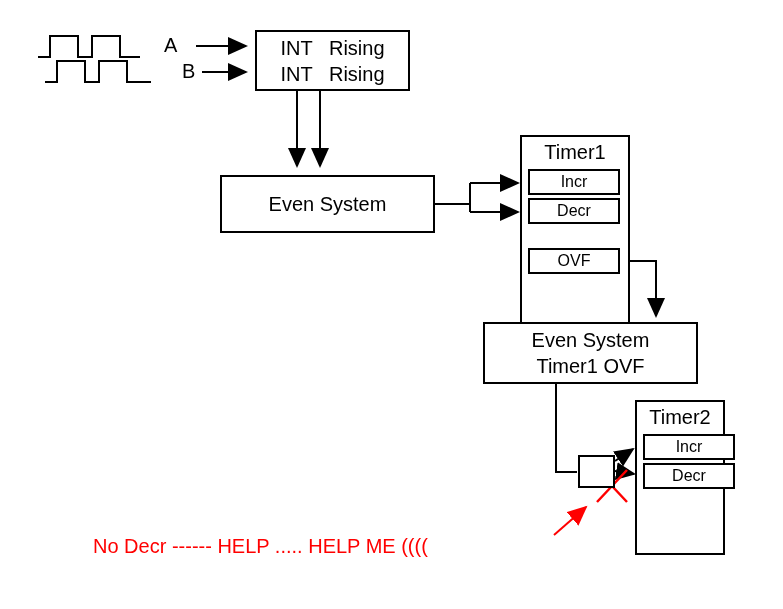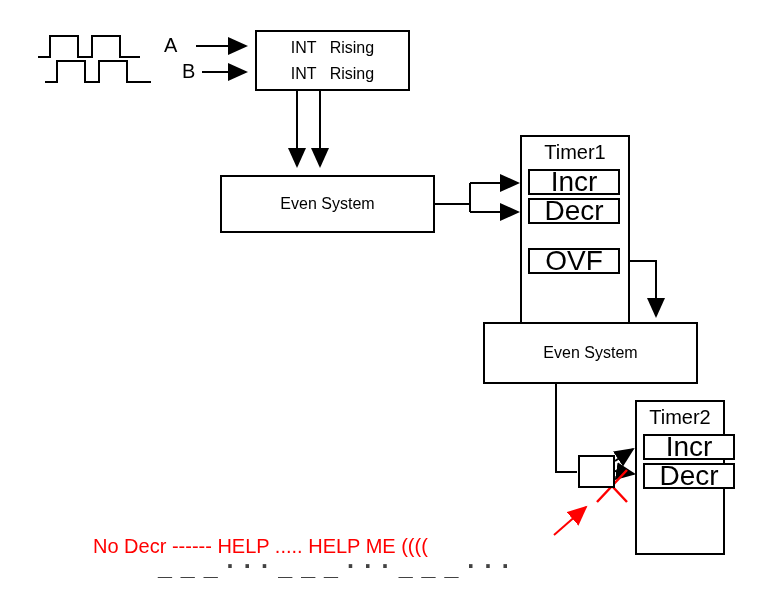--- a/index.html
+++ b/index.html
@@ -14,21 +14,21 @@
   }
   .box {
     position: absolute;
     border: 2px solid #000000;
     background: #ffffff;
     box-sizing: border-box;
     display: flex;
     flex-direction: column;
     justify-content: center;
     align-items: center;
-    font-size: 16px;
+    font-size: 20px;
     line-height: 26px;
     text-align: center;
   }
   .box .ln { white-space: pre; }
   .outer-timer {
     position: absolute;
     border: 2px solid #000000;
     background: #ffffff;
     box-sizing: border-box;
   }
@@ -40,21 +40,21 @@
   .inner-box {
     position: absolute;
     left: 6px;
     width: 92px;
     height: 26px;
     border: 2px solid #000000;
     box-sizing: border-box;
     display: flex;
     align-items: center;
     justify-content: center;
-    font-size: 28px;
+    font-size: 16px;
     background: #ffffff;
   }
   .sig-label {
     position: absolute;
     font-size: 20px;
   }
   #error-text {
     position: absolute;
     left: 93px;
     top: 527px;
@@ -128,27 +128,27 @@
 
   <div class="outer-timer" style="left:520px; top:135px; width:110px; height:192px;">
     <div class="ttl">Timer1</div>
     <div class="inner-box" style="top:32px;">Incr</div>
     <div class="inner-box" style="top:61px;">Decr</div>
     <div class="inner-box" style="top:111px;text-align:right;">OVF</div>
   </div>
 
   <div class="box" style="left:483px; top:322px; width:215px; height:62px;">
     <div class="ln">Even System</div>
+    <div class="ln">Timer1 OVF</div>
   </div>
 
   <div class="box" style="left:578px; top:455px; width:37px; height:33px;"></div>
 
   <div class="outer-timer" style="left:635px; top:400px; width:90px; height:155px;">
     <div class="ttl">Timer2</div>
     <div class="inner-box" style="top:32px;">Incr</div>
     <div class="inner-box" style="top:61px;">Decr</div>
   </div>
 
   <div id="error-text" style="color: rgb(255, 0, 0); margin-top: 8px;">No Decr ------ HELP ..... HELP ME ((((</div>
 
-  <div id="dashed-pattern">_ _ _ · · · _ _ _ · · · _ _ _ · · ·</div>
 
 </div>
 
 </body></html>

